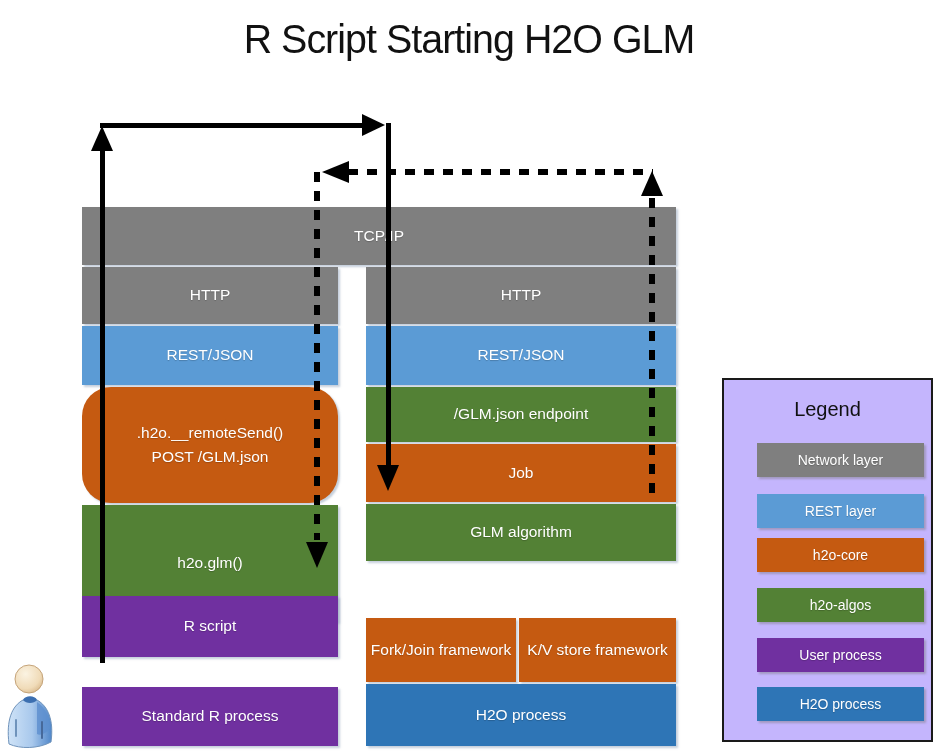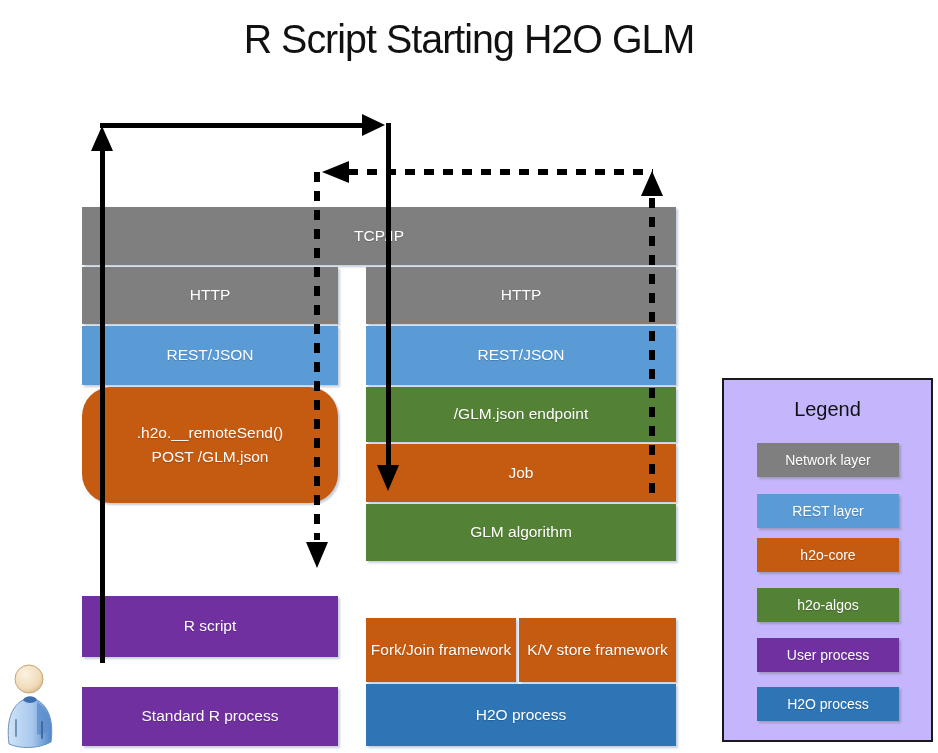--- a/index.html
+++ b/index.html
@@ -50,21 +50,21 @@
   
   .legend{
     position:absolute;left:722px;top:378px;width:211px;height:364px;
     background:#c4b5fd;border:2px solid #1a1a1a;box-sizing:border-box;z-index:4;
   }
   .legend-title{
     position:absolute;left:0;top:18px;width:100%;text-align:center;
     font-size:20px;color:#111;
   }
   .legend-item{
-    position:absolute;left:33px;width:142px;height:34px;
+    position:absolute;left:33px;width:167px;height:34px;
     display:flex;align-items:center;justify-content:center;
     color:#fff;font-size:14px;box-shadow:2px 2px 2px rgba(120,120,120,.45);
     text-shadow:0 1px 1px rgba(0,0,0,.2);
   }
   .li-0{top:63px;} .li-1{top:114px;} .li-2{top:158px;} .li-3{top:208px;} .li-4{top:258px;} .li-5{top:307px;}
 
   .person{position:absolute;left:4px;top:662px;width:52px;height:86px;z-index:3;}
 </style>
 </head>
 <body>
@@ -79,20 +79,23 @@
 
   <div class="box l-http" style="background: rgb(127, 127, 127);">
     <span>HTTP</span>
   </div>
   <div class="box l-rest" style="background: rgb(91, 155, 213);">
     <span>REST/JSON</span>
   </div>
   <div class="box l-core" style="background: rgb(197, 90, 17); border-radius: 29px;">
     <span>.h2o.__remoteSend()</span>
     <span>POST /GLM.json</span>
+  </div>
+  <div class="box l-algos" style="background: rgb(83, 129, 53);">
+    <span>h2o.glm()</span>
   </div>
   <div class="box l-rscript" style="background: rgb(112, 48, 160);">
     <span>R script</span>
   </div>
   <div class="box l-stdproc" style="background: rgb(112, 48, 160);">
     <span>Standard R process</span>
   </div>
 
   <div class="box r-http" style="background: rgb(127, 127, 127);">
     <span>HTTP</span>

